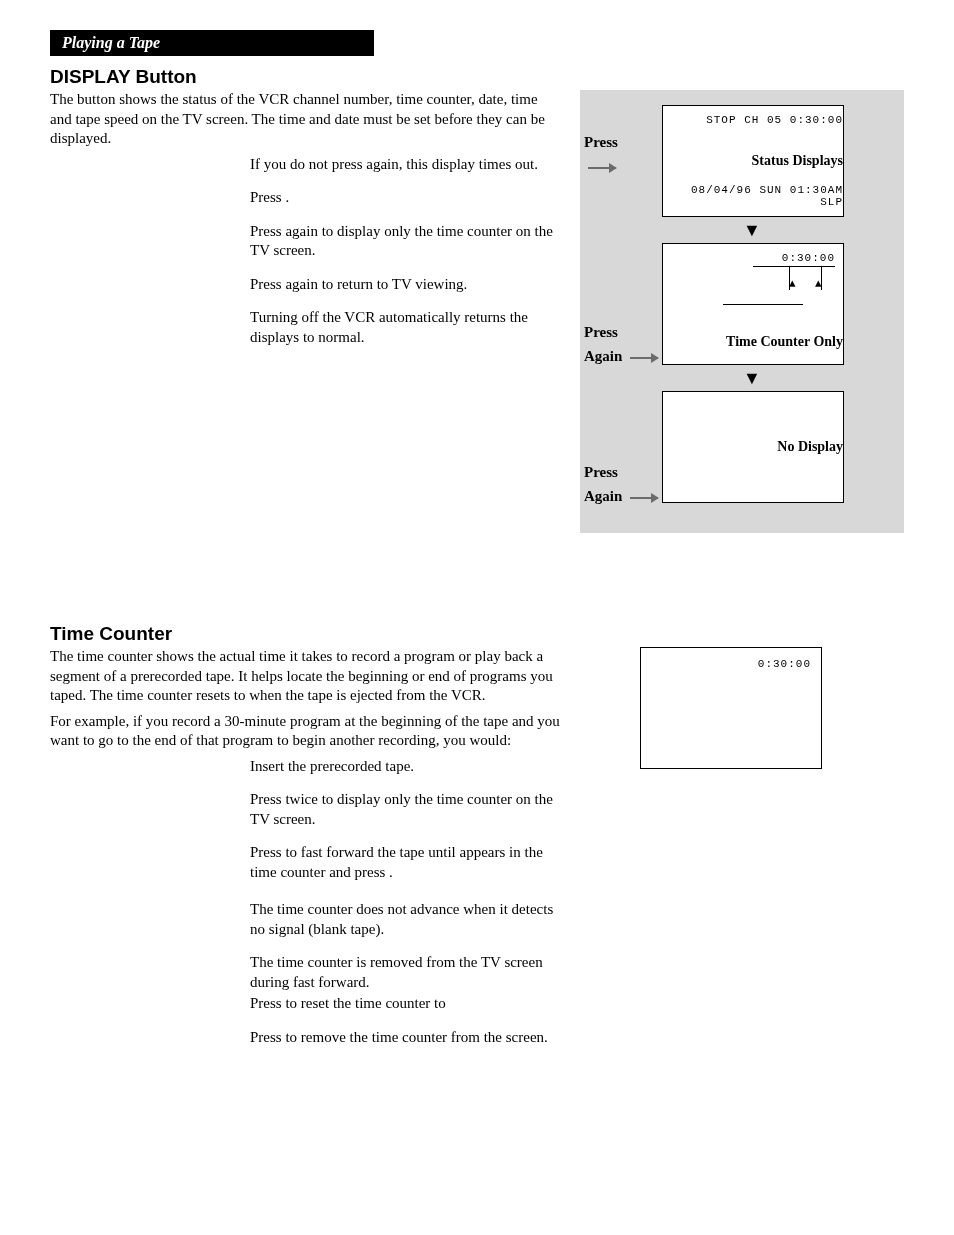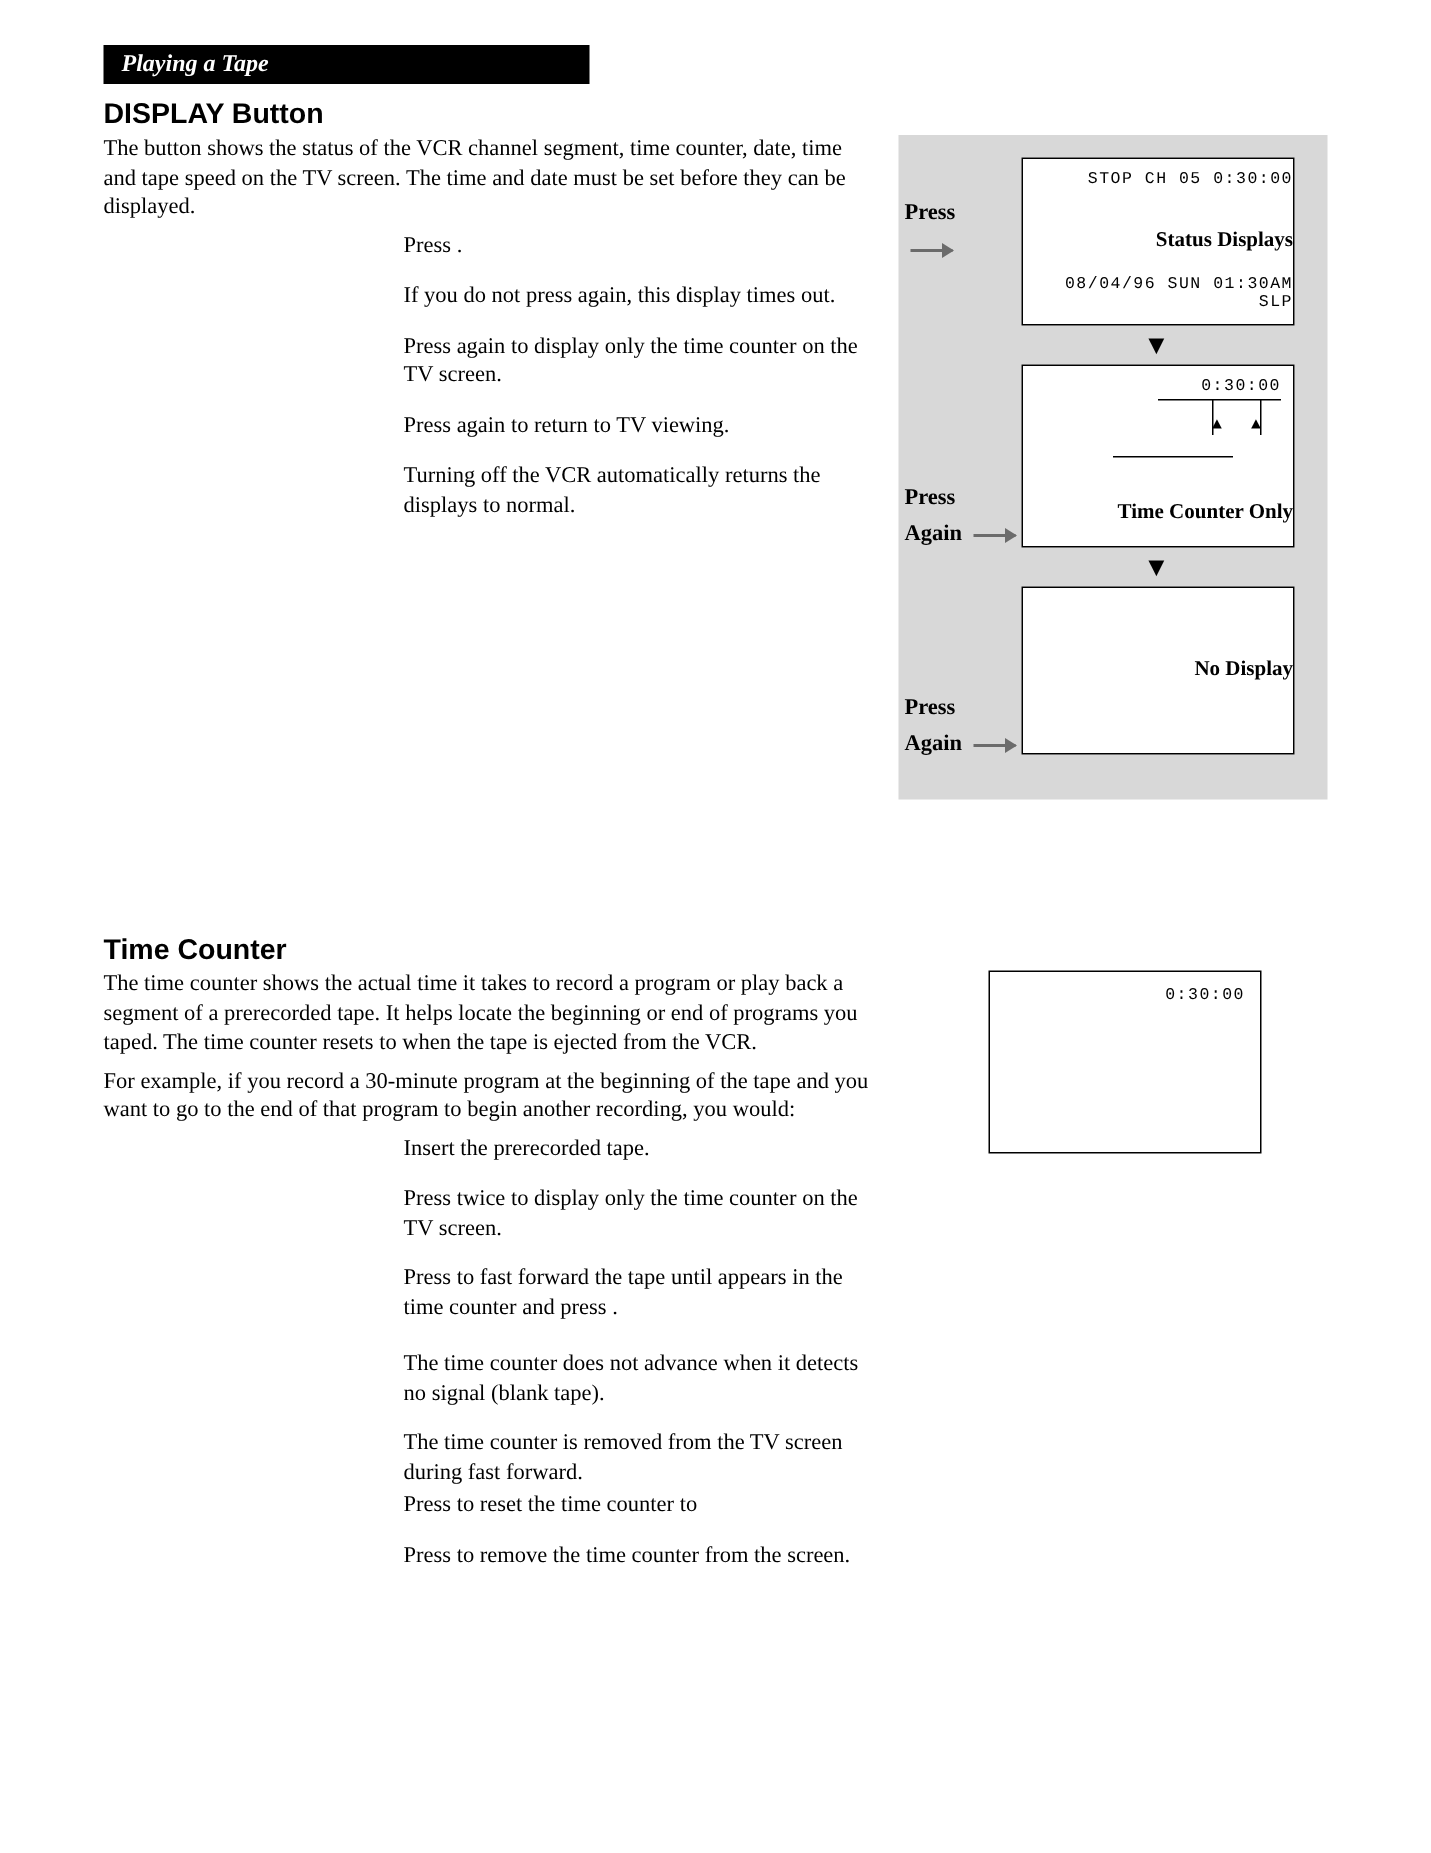--- a/index.html
+++ b/index.html
@@ -1,16 +1,16 @@
 <!DOCTYPE html>
 <html><head>
 <meta charset="utf-8">
 <style>
   body{margin:0;background:#fff;font-family:Georgia,"Times New Roman",serif;color:#000;width:954px}
-  .page{padding:30px 69px}
+  .page{padding:30px 50px}
   .tab{background:#000;color:#fff;font-style:italic;font-family:Georgia,serif;padding:4px 12px;width:300px;font-size:16px;font-weight:bold}
   h1{font-family:Arial,Helvetica,sans-serif;font-weight:900;font-size:31px;margin:16px 0 8px}
   h2{font-family:Arial,Helvetica,sans-serif;font-weight:900;font-size:19px;margin:10px 0 2px}
   .row{display:flex;align-items:flex-start;gap:20px}
   .col-text{flex:0 0 510px;font-size:15px;line-height:1.3}
   .col-right{flex:1}
   .grey{background:#d8d8d8;padding:15px 12px 20px;font-family:"Times New Roman",serif}
   .screen{border:1px solid #000;background:#fff;margin:0 0 10px 70px;width:180px;height:110px;position:relative;font-family:"Courier New",monospace;font-size:11px;letter-spacing:1px;text-align:right}
   .screen .top{position:absolute;top:8px;left:0;right:0}
   .screen .mid{position:absolute;top:50%;left:0;right:0;transform:translateY(-50%);font-weight:bold;font-family:"Times New Roman",serif;font-size:14px;letter-spacing:0}
@@ -30,24 +30,24 @@
 </head>
 <body>
 
 <div class="page">
   <div class="tab">Playing a Tape</div>
 
   <h2>DISPLAY Button</h2>
 
   <div class="row">
     <div class="col-text">
-      <p>The               button shows the status of the VCR channel segment, time counter, date, time and tape speed on the TV screen. The time and date must be set before they can be displayed.</p>
+      <p>The               button shows the status of the VCR channel number, time counter, date, time and tape speed on the TV screen. The time and date must be set before they can be displayed.</p>
       <div class="steps">
+        <p>If you do not press                again, this display times out.</p>
         <p>Press                .</p>
-        <p>If you do not press                again, this display times out.</p>
         <p>Press                again to display only the time counter on the TV screen.</p>
         <p>Press                again to return to TV viewing.</p>
         <p>Turning off the VCR automatically returns the displays to normal.</p>
       </div>
     </div>
 
     <div class="col-right">
       <div class="grey greyblock">
         <div class="lbl" style="left:4px;top:40px">
           <span>Press</span>

